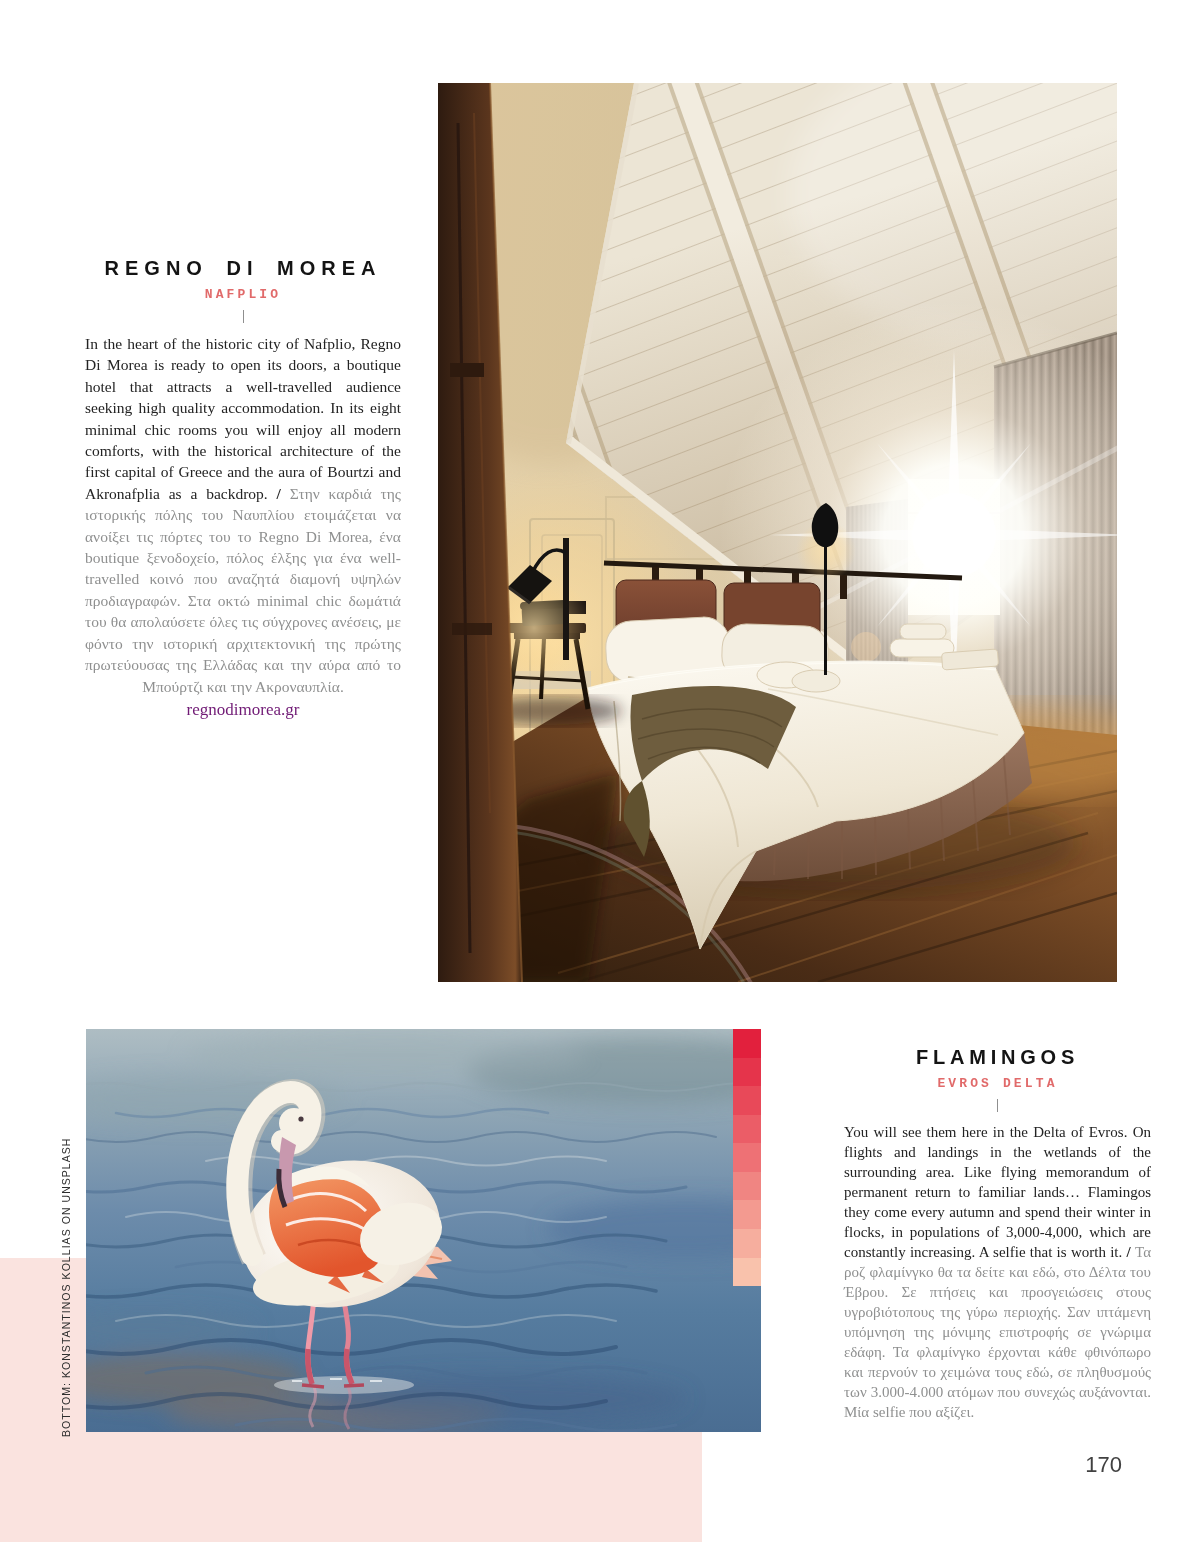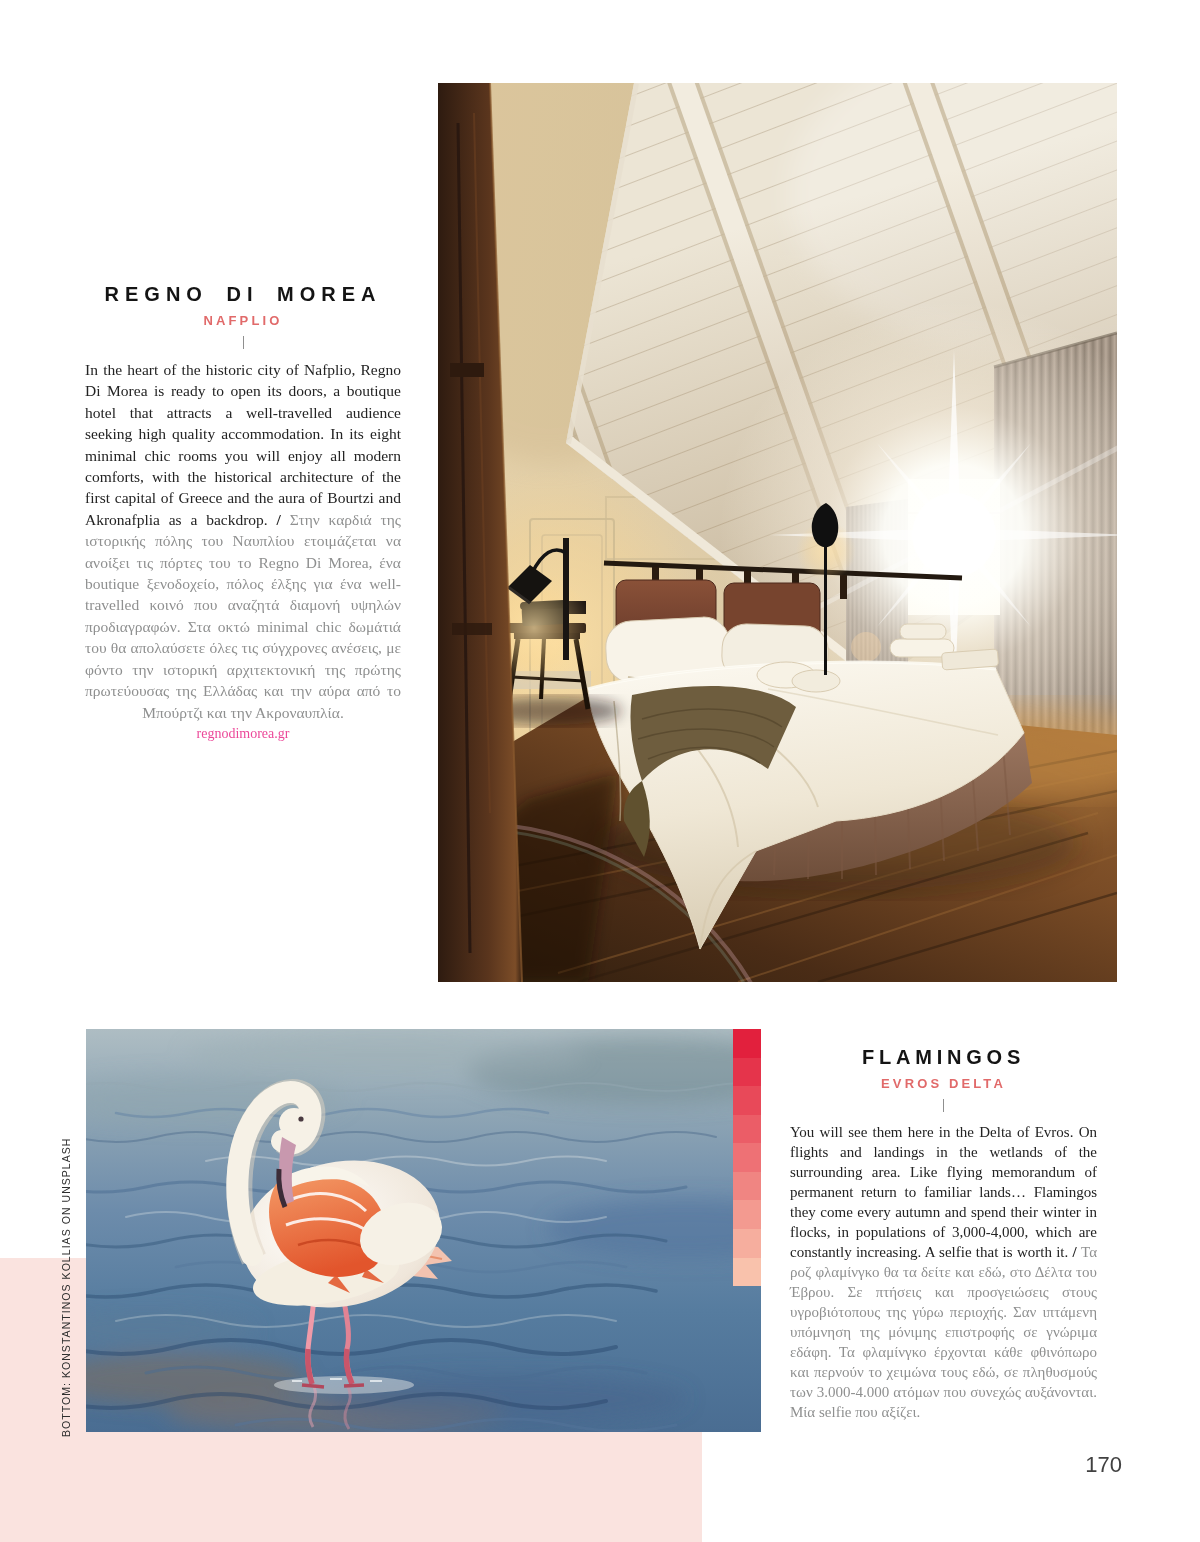--- a/index.html
+++ b/index.html
@@ -8,35 +8,35 @@
   .pink-backdrop{position:absolute;left:0;top:1258px;width:702px;height:284px;
         background:var(--pink-bg,#fae3df);}
   .photo{position:absolute;overflow:hidden;}
   .photo.bedroom{left:438px;top:83px;width:679px;height:899px;}
   .photo.flamingo{left:86px;top:1029px;width:675px;height:403px;}
   .photo svg{display:block;width:100%;height:100%;}
   .grad-bar{position:absolute;left:733px;top:1029px;width:28px;height:257px;
         display:flex;flex-direction:column;}
   .grad-bar div{flex:1;}
   .article{position:absolute;text-align:center;}
-  .article.left{left:85px;top:257px;width:316px;margin-top:26px;}
-  .article.right{left:790px;top:1046px;width:307px;}
+  .article.left{left:85px;top:257px;width:316px;}
+  .article.right{left:844px;top:1046px;width:307px;}
   .article-title{font-family:"Liberation Sans",sans-serif;font-weight:bold;margin:0;
         color:#141414;white-space:nowrap;}
   .article.left  .article-title{font-size:20px;letter-spacing:0.30em;word-spacing:0.35em;}
   .article.right .article-title{font-size:20px;letter-spacing:0.24em;}
-  .article-subtitle{font-family:Liberation Sans, sans-serif;font-weight:bold;font-size:13px;
+  .article-subtitle{font-family:Liberation Mono, monospace;font-weight:bold;font-size:13px;
         letter-spacing:0.24em;color:var(--accent,#e16a6a);margin-top:7px;}
   .tick{width:1px;height:13px;background:#8f8f8f;margin:8px auto 10px auto;}
   .body-text{text-align:justify;font-size:15.5px;line-height:21.4px;color:#232323;}
   .article.left .body-text{text-align-last:center;font-family:Liberation Serif, serif;}
   .article.right .body-text{font-size:15px;line-height:20px;}
   .body-text .gr{color:#8f9090;}
   .body-text .sep{color:#232323;font-weight:bold;}
-  .website{font-size:14px;color:#ec4899;margin-top:3px;}
+  .website{font-size:17px;color:#701a75;margin-top:3px;}
   .credit{position:absolute;left:60px;top:1437px;width:312px;transform:rotate(-90deg);
         transform-origin:0 0;font-family:"Liberation Sans",sans-serif;font-size:10.5px;
         letter-spacing:0.10em;color:#2e2e2e;white-space:nowrap;}
   .page-number{position:absolute;top:1452px;right:78px;font-family:"Liberation Sans",sans-serif;
         font-size:22px;color:#414141;}
 </style>
 </head>
 <body>
 
 <div class="page">

